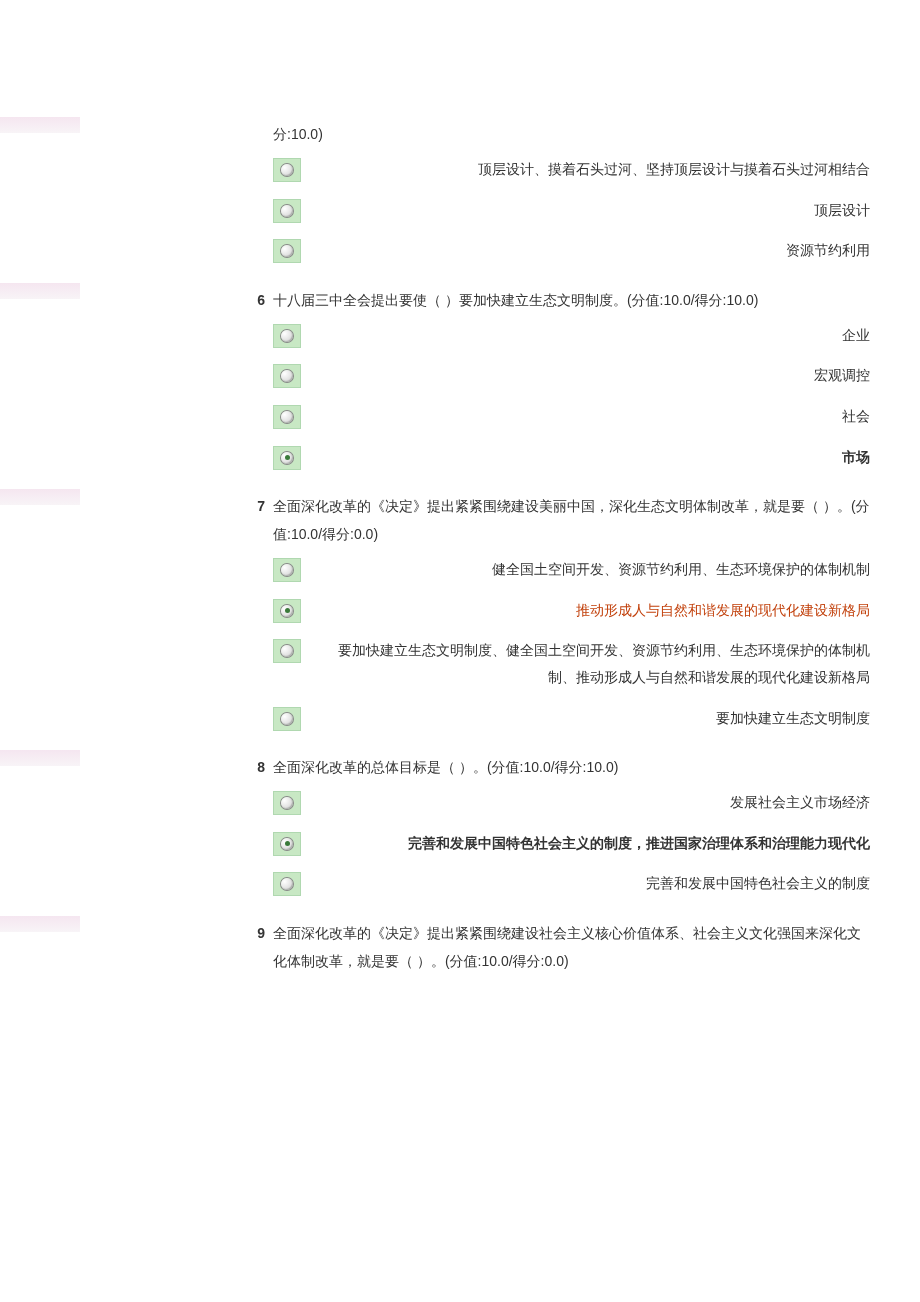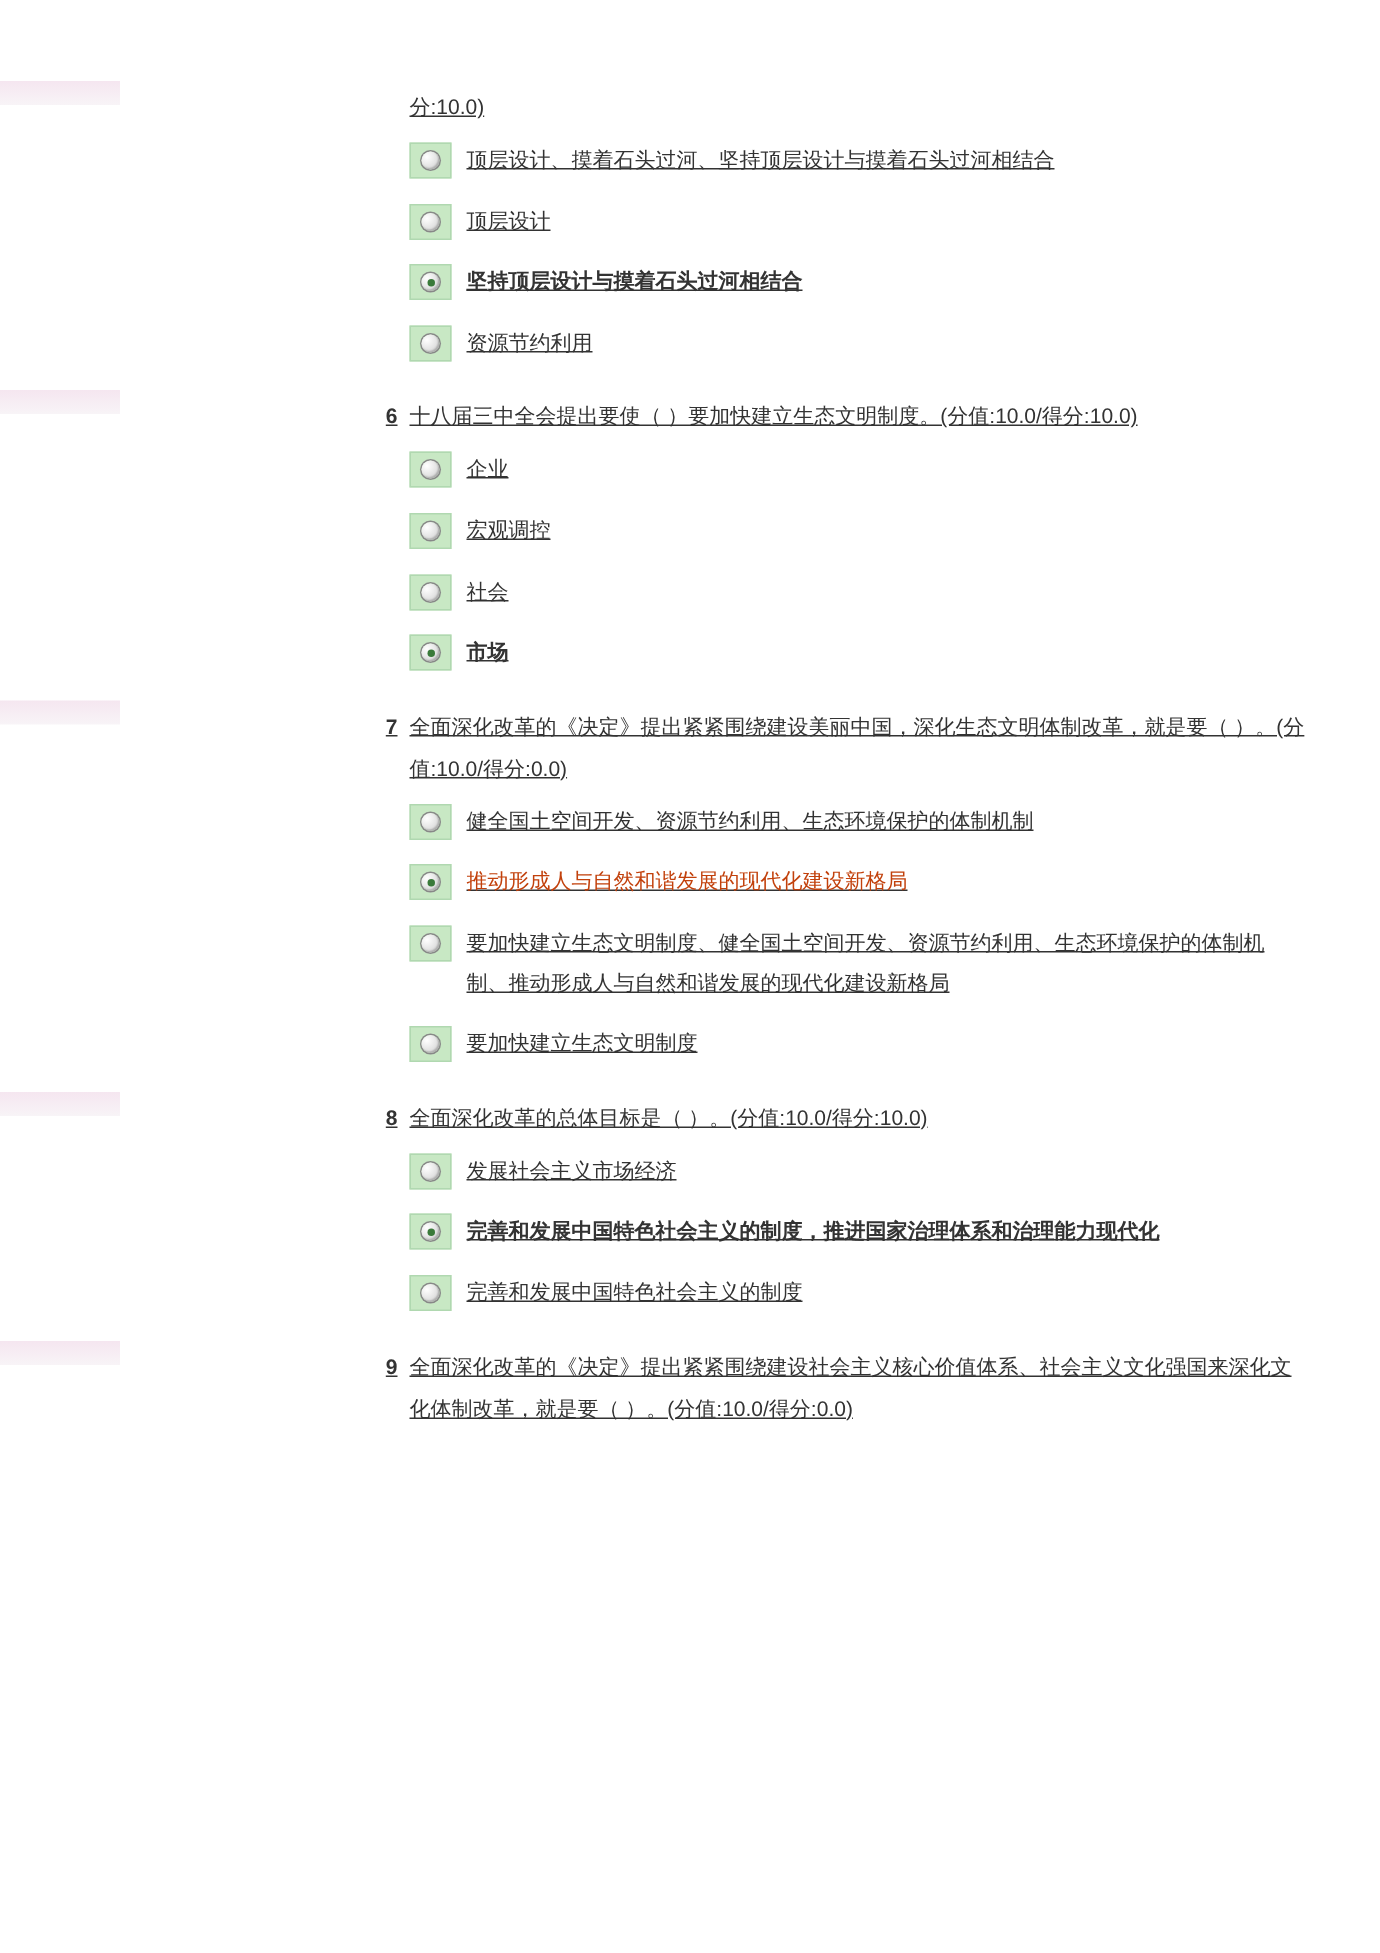--- a/index.html
+++ b/index.html
@@ -5,24 +5,23 @@
     body {
       font-family: "SimSun", "宋体", "Microsoft YaHei", sans-serif;
       background: #fff;
       margin: 0;
       padding: 0;
       width: 920px;
       font-size: 14px;
       color: #333;
     }
     .container {
-      padding-top: 57px;
+      padding-top: 120px;
       padding-left: 170px;
       padding-right: 50px;
-      text-decoration: underline;
     }
     .question {
       margin-bottom: 8px;
     }
     .q-block {
       display: flex;
       align-items: flex-start;
     }
     .q-number {
       width: 95px;
@@ -80,20 +79,21 @@
       justify-content: center;
     }
     .radio-inner {
       width: 5px;
       height: 5px;
       border-radius: 50%;
       background: #3a7a3a;
     }
     .option-text {
       flex: 1;
+      text-align: right;
     }
     .option.selected .option-text {
       font-weight: bold;
     }
     .option.wrong .option-text {
       color: #c2410c;
       font-weight: normal;
     }
   </style>
 </head>
@@ -113,128 +113,120 @@
                 <span class="radio-outer"></span>
               </span>
               <span class="option-text">顶层设计、摸着石头过河、坚持顶层设计与摸着石头过河相结合</span>
             </div>
             <div class="option">
               <span class="radio-box">
                 <span class="radio-outer"></span>
               </span>
               <span class="option-text">顶层设计</span>
             </div>
+            <div class="option">
+              <span class="radio-box">
+                <span class="radio-outer"></span>
+              </span>
+              <span class="option-text">资源节约利用</span>
+            </div>
+          </div>
+        </div>
+      </div>
+    </div>
+    <div class="question">
+      <div class="q-block">
+        <div class="q-number">6<div class="q-header-bg"></div></div>
+        <div class="q-body">
+          <div class="q-stem">十八届三中全会提出要使（  ）要加快建立生态文明制度。(分值:10.0/得分:10.0)</div>
+          <div class="options">
+            <div class="option">
+              <span class="radio-box">
+                <span class="radio-outer"></span>
+              </span>
+              <span class="option-text">企业</span>
+            </div>
+            <div class="option">
+              <span class="radio-box">
+                <span class="radio-outer"></span>
+              </span>
+              <span class="option-text">宏观调控</span>
+            </div>
+            <div class="option">
+              <span class="radio-box">
+                <span class="radio-outer"></span>
+              </span>
+              <span class="option-text">社会</span>
+            </div>
             <div class="option selected">
               <span class="radio-box">
                 <span class="radio-outer">
                   <span class="radio-inner"></span>
                 </span>
               </span>
-              <span class="option-text">坚持顶层设计与摸着石头过河相结合</span>
-            </div>
-            <div class="option">
-              <span class="radio-box">
-                <span class="radio-outer"></span>
-              </span>
-              <span class="option-text">资源节约利用</span>
-            </div>
-          </div>
-        </div>
-      </div>
-    </div>
-    <div class="question">
-      <div class="q-block">
-        <div class="q-number">6<div class="q-header-bg"></div></div>
-        <div class="q-body">
-          <div class="q-stem">十八届三中全会提出要使（  ）要加快建立生态文明制度。(分值:10.0/得分:10.0)</div>
-          <div class="options">
-            <div class="option">
-              <span class="radio-box">
-                <span class="radio-outer"></span>
-              </span>
-              <span class="option-text">企业</span>
-            </div>
-            <div class="option">
-              <span class="radio-box">
-                <span class="radio-outer"></span>
-              </span>
-              <span class="option-text">宏观调控</span>
-            </div>
-            <div class="option">
-              <span class="radio-box">
-                <span class="radio-outer"></span>
-              </span>
-              <span class="option-text">社会</span>
-            </div>
-            <div class="option selected">
+              <span class="option-text">市场</span>
+            </div>
+          </div>
+        </div>
+      </div>
+    </div>
+    <div class="question">
+      <div class="q-block">
+        <div class="q-number">7<div class="q-header-bg"></div></div>
+        <div class="q-body">
+          <div class="q-stem">全面深化改革的《决定》提出紧紧围绕建设美丽中国，深化生态文明体制改革，就是要（  ）。(分值:10.0/得分:0.0)</div>
+          <div class="options">
+            <div class="option">
+              <span class="radio-box">
+                <span class="radio-outer"></span>
+              </span>
+              <span class="option-text">健全国土空间开发、资源节约利用、生态环境保护的体制机制</span>
+            </div>
+            <div class="option selected wrong">
               <span class="radio-box">
                 <span class="radio-outer">
                   <span class="radio-inner"></span>
                 </span>
               </span>
-              <span class="option-text">市场</span>
-            </div>
-          </div>
-        </div>
-      </div>
-    </div>
-    <div class="question">
-      <div class="q-block">
-        <div class="q-number">7<div class="q-header-bg"></div></div>
-        <div class="q-body">
-          <div class="q-stem">全面深化改革的《决定》提出紧紧围绕建设美丽中国，深化生态文明体制改革，就是要（  ）。(分值:10.0/得分:0.0)</div>
-          <div class="options">
-            <div class="option">
-              <span class="radio-box">
-                <span class="radio-outer"></span>
-              </span>
-              <span class="option-text">健全国土空间开发、资源节约利用、生态环境保护的体制机制</span>
-            </div>
-            <div class="option selected wrong">
+              <span class="option-text">推动形成人与自然和谐发展的现代化建设新格局</span>
+            </div>
+            <div class="option">
+              <span class="radio-box">
+                <span class="radio-outer"></span>
+              </span>
+              <span class="option-text">要加快建立生态文明制度、健全国土空间开发、资源节约利用、生态环境保护的体制机制、推动形成人与自然和谐发展的现代化建设新格局</span>
+            </div>
+            <div class="option">
+              <span class="radio-box">
+                <span class="radio-outer"></span>
+              </span>
+              <span class="option-text">要加快建立生态文明制度</span>
+            </div>
+          </div>
+        </div>
+      </div>
+    </div>
+    <div class="question">
+      <div class="q-block">
+        <div class="q-number">8<div class="q-header-bg"></div></div>
+        <div class="q-body">
+          <div class="q-stem">全面深化改革的总体目标是（  ）。(分值:10.0/得分:10.0)</div>
+          <div class="options">
+            <div class="option">
+              <span class="radio-box">
+                <span class="radio-outer"></span>
+              </span>
+              <span class="option-text">发展社会主义市场经济</span>
+            </div>
+            <div class="option selected">
               <span class="radio-box">
                 <span class="radio-outer">
                   <span class="radio-inner"></span>
                 </span>
               </span>
-              <span class="option-text">推动形成人与自然和谐发展的现代化建设新格局</span>
-            </div>
-            <div class="option">
-              <span class="radio-box">
-                <span class="radio-outer"></span>
-              </span>
-              <span class="option-text">要加快建立生态文明制度、健全国土空间开发、资源节约利用、生态环境保护的体制机制、推动形成人与自然和谐发展的现代化建设新格局</span>
-            </div>
-            <div class="option">
-              <span class="radio-box">
-                <span class="radio-outer"></span>
-              </span>
-              <span class="option-text">要加快建立生态文明制度</span>
-            </div>
-          </div>
-        </div>
-      </div>
-    </div>
-    <div class="question">
-      <div class="q-block">
-        <div class="q-number">8<div class="q-header-bg"></div></div>
-        <div class="q-body">
-          <div class="q-stem">全面深化改革的总体目标是（  ）。(分值:10.0/得分:10.0)</div>
-          <div class="options">
-            <div class="option">
-              <span class="radio-box">
-                <span class="radio-outer"></span>
-              </span>
-              <span class="option-text">发展社会主义市场经济</span>
-            </div>
-            <div class="option selected">
-              <span class="radio-box">
-                <span class="radio-outer">
-                  <span class="radio-inner"></span>
-                </span>
-              </span>
               <span class="option-text">完善和发展中国特色社会主义的制度，推进国家治理体系和治理能力现代化</span>
             </div>
             <div class="option">
               <span class="radio-box">
                 <span class="radio-outer"></span>
               </span>
               <span class="option-text">完善和发展中国特色社会主义的制度</span>
             </div>
           </div>
         </div>

